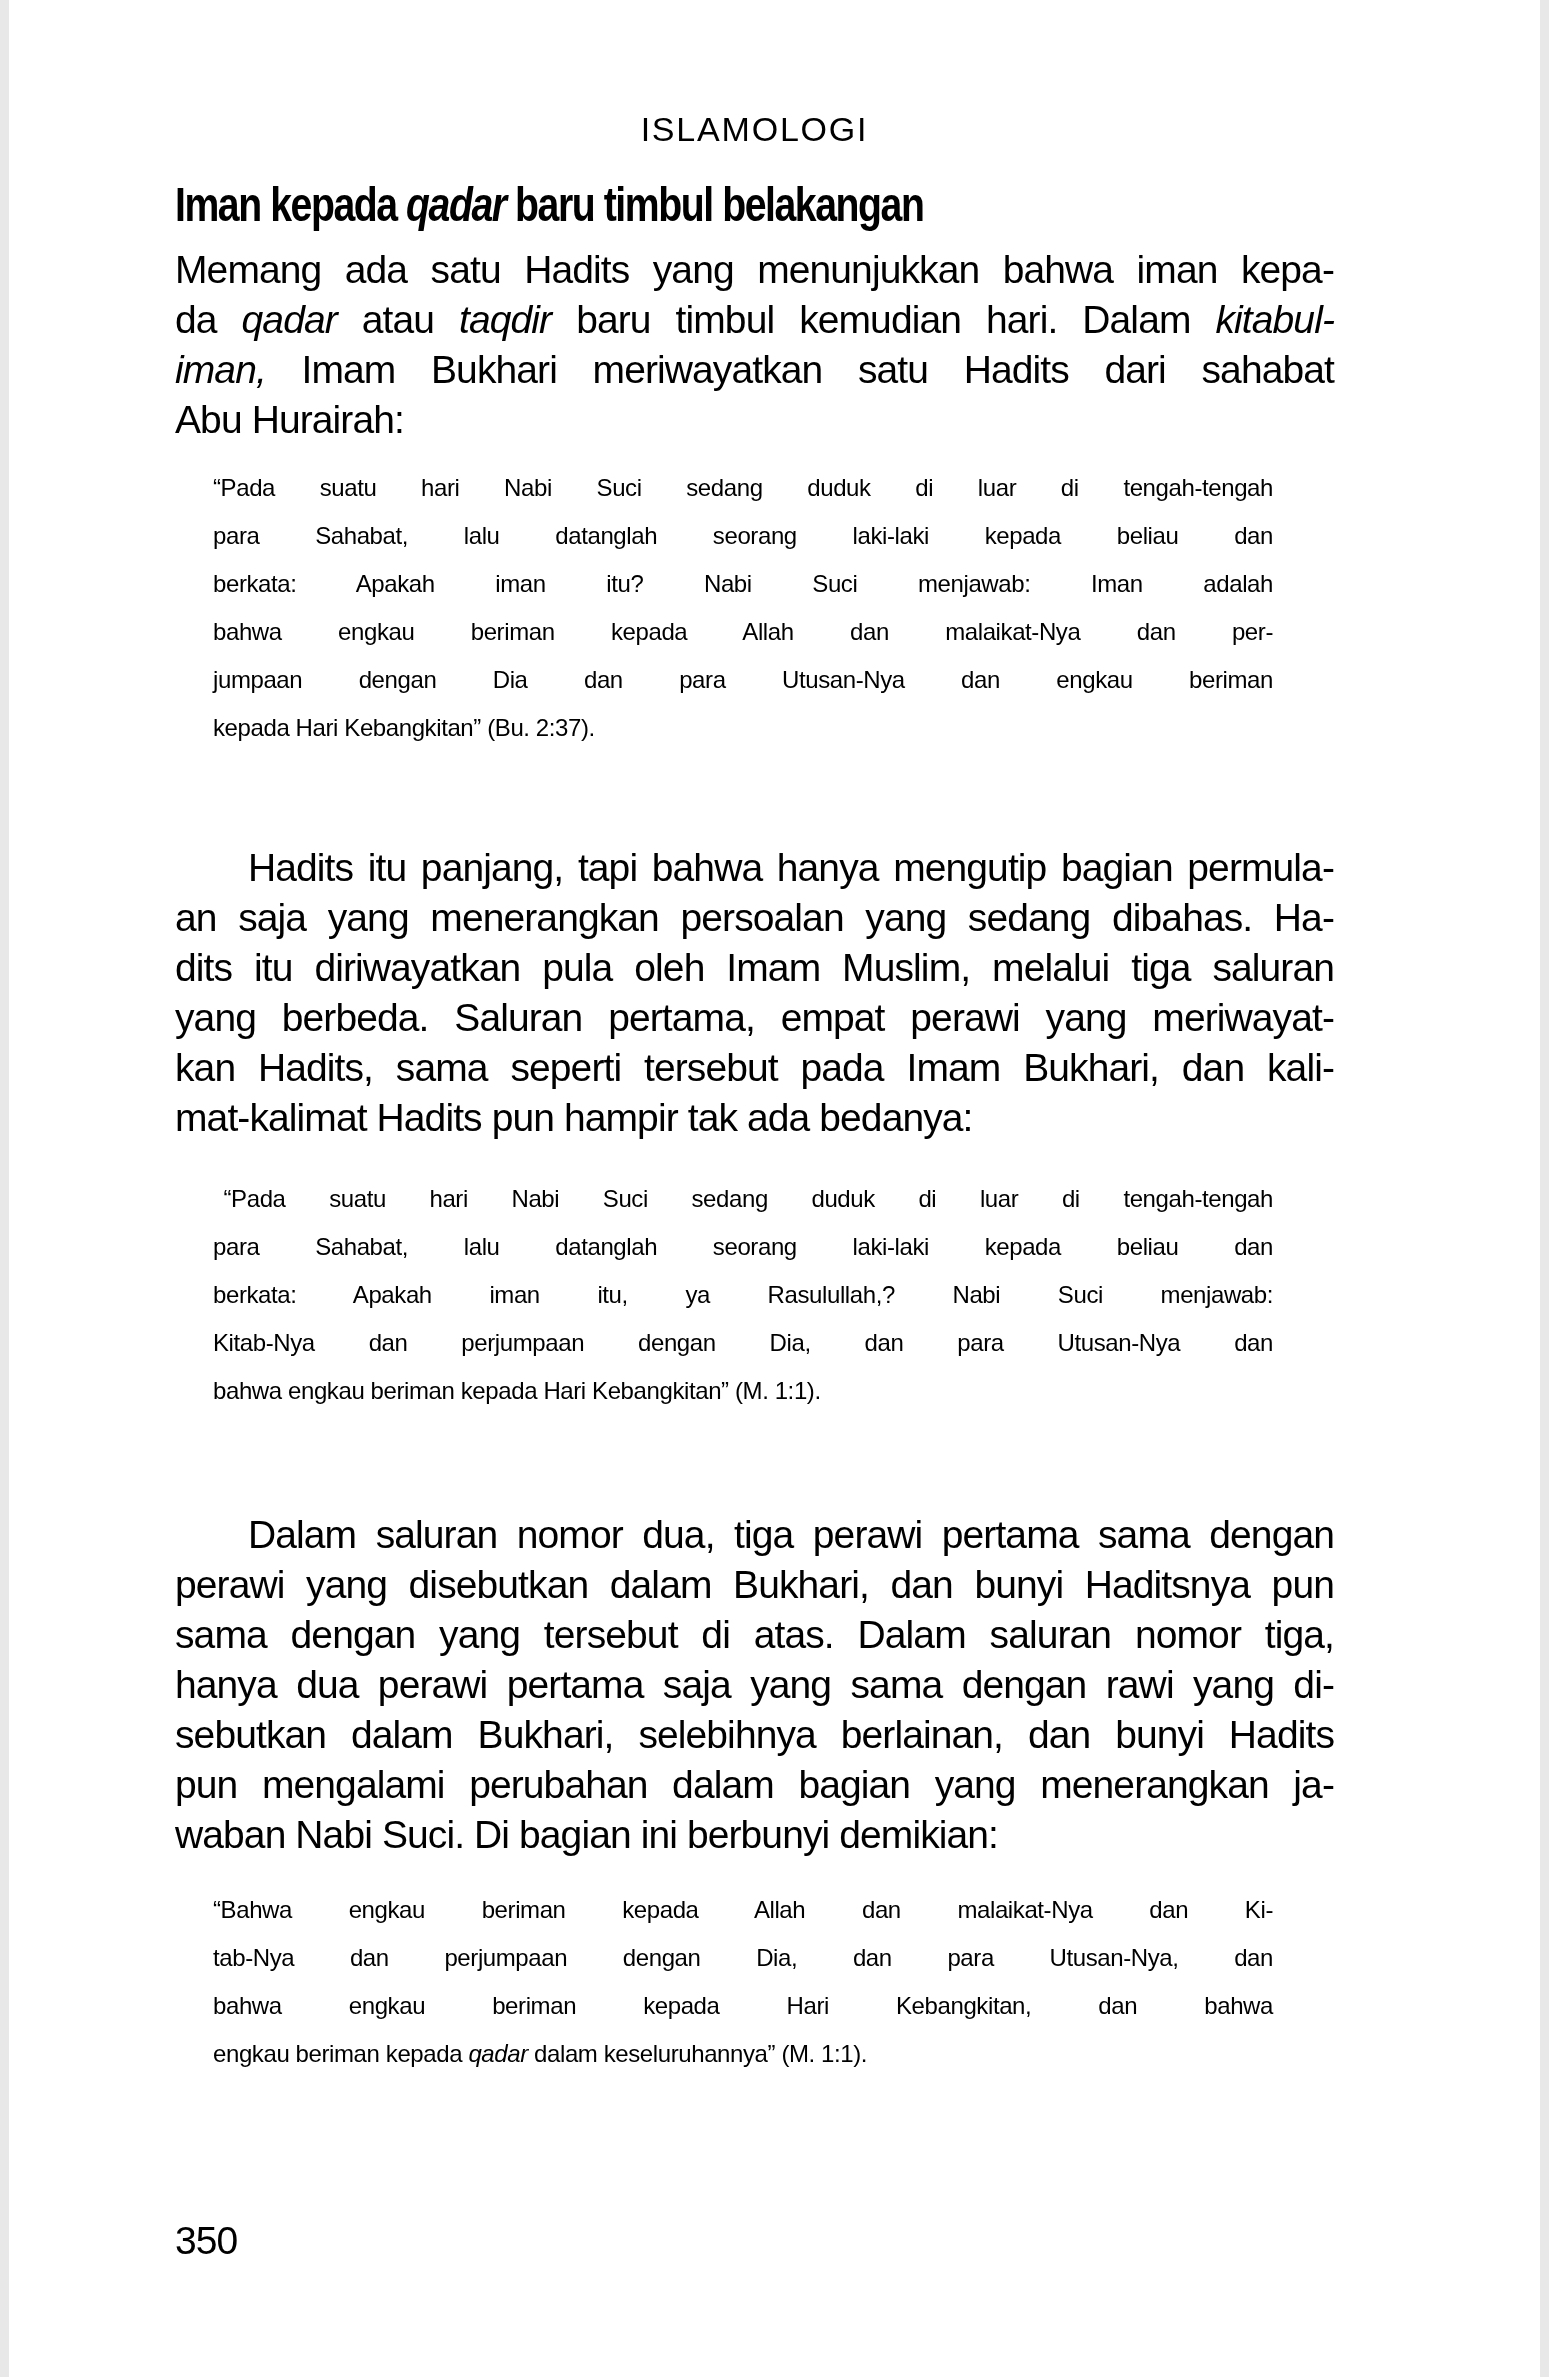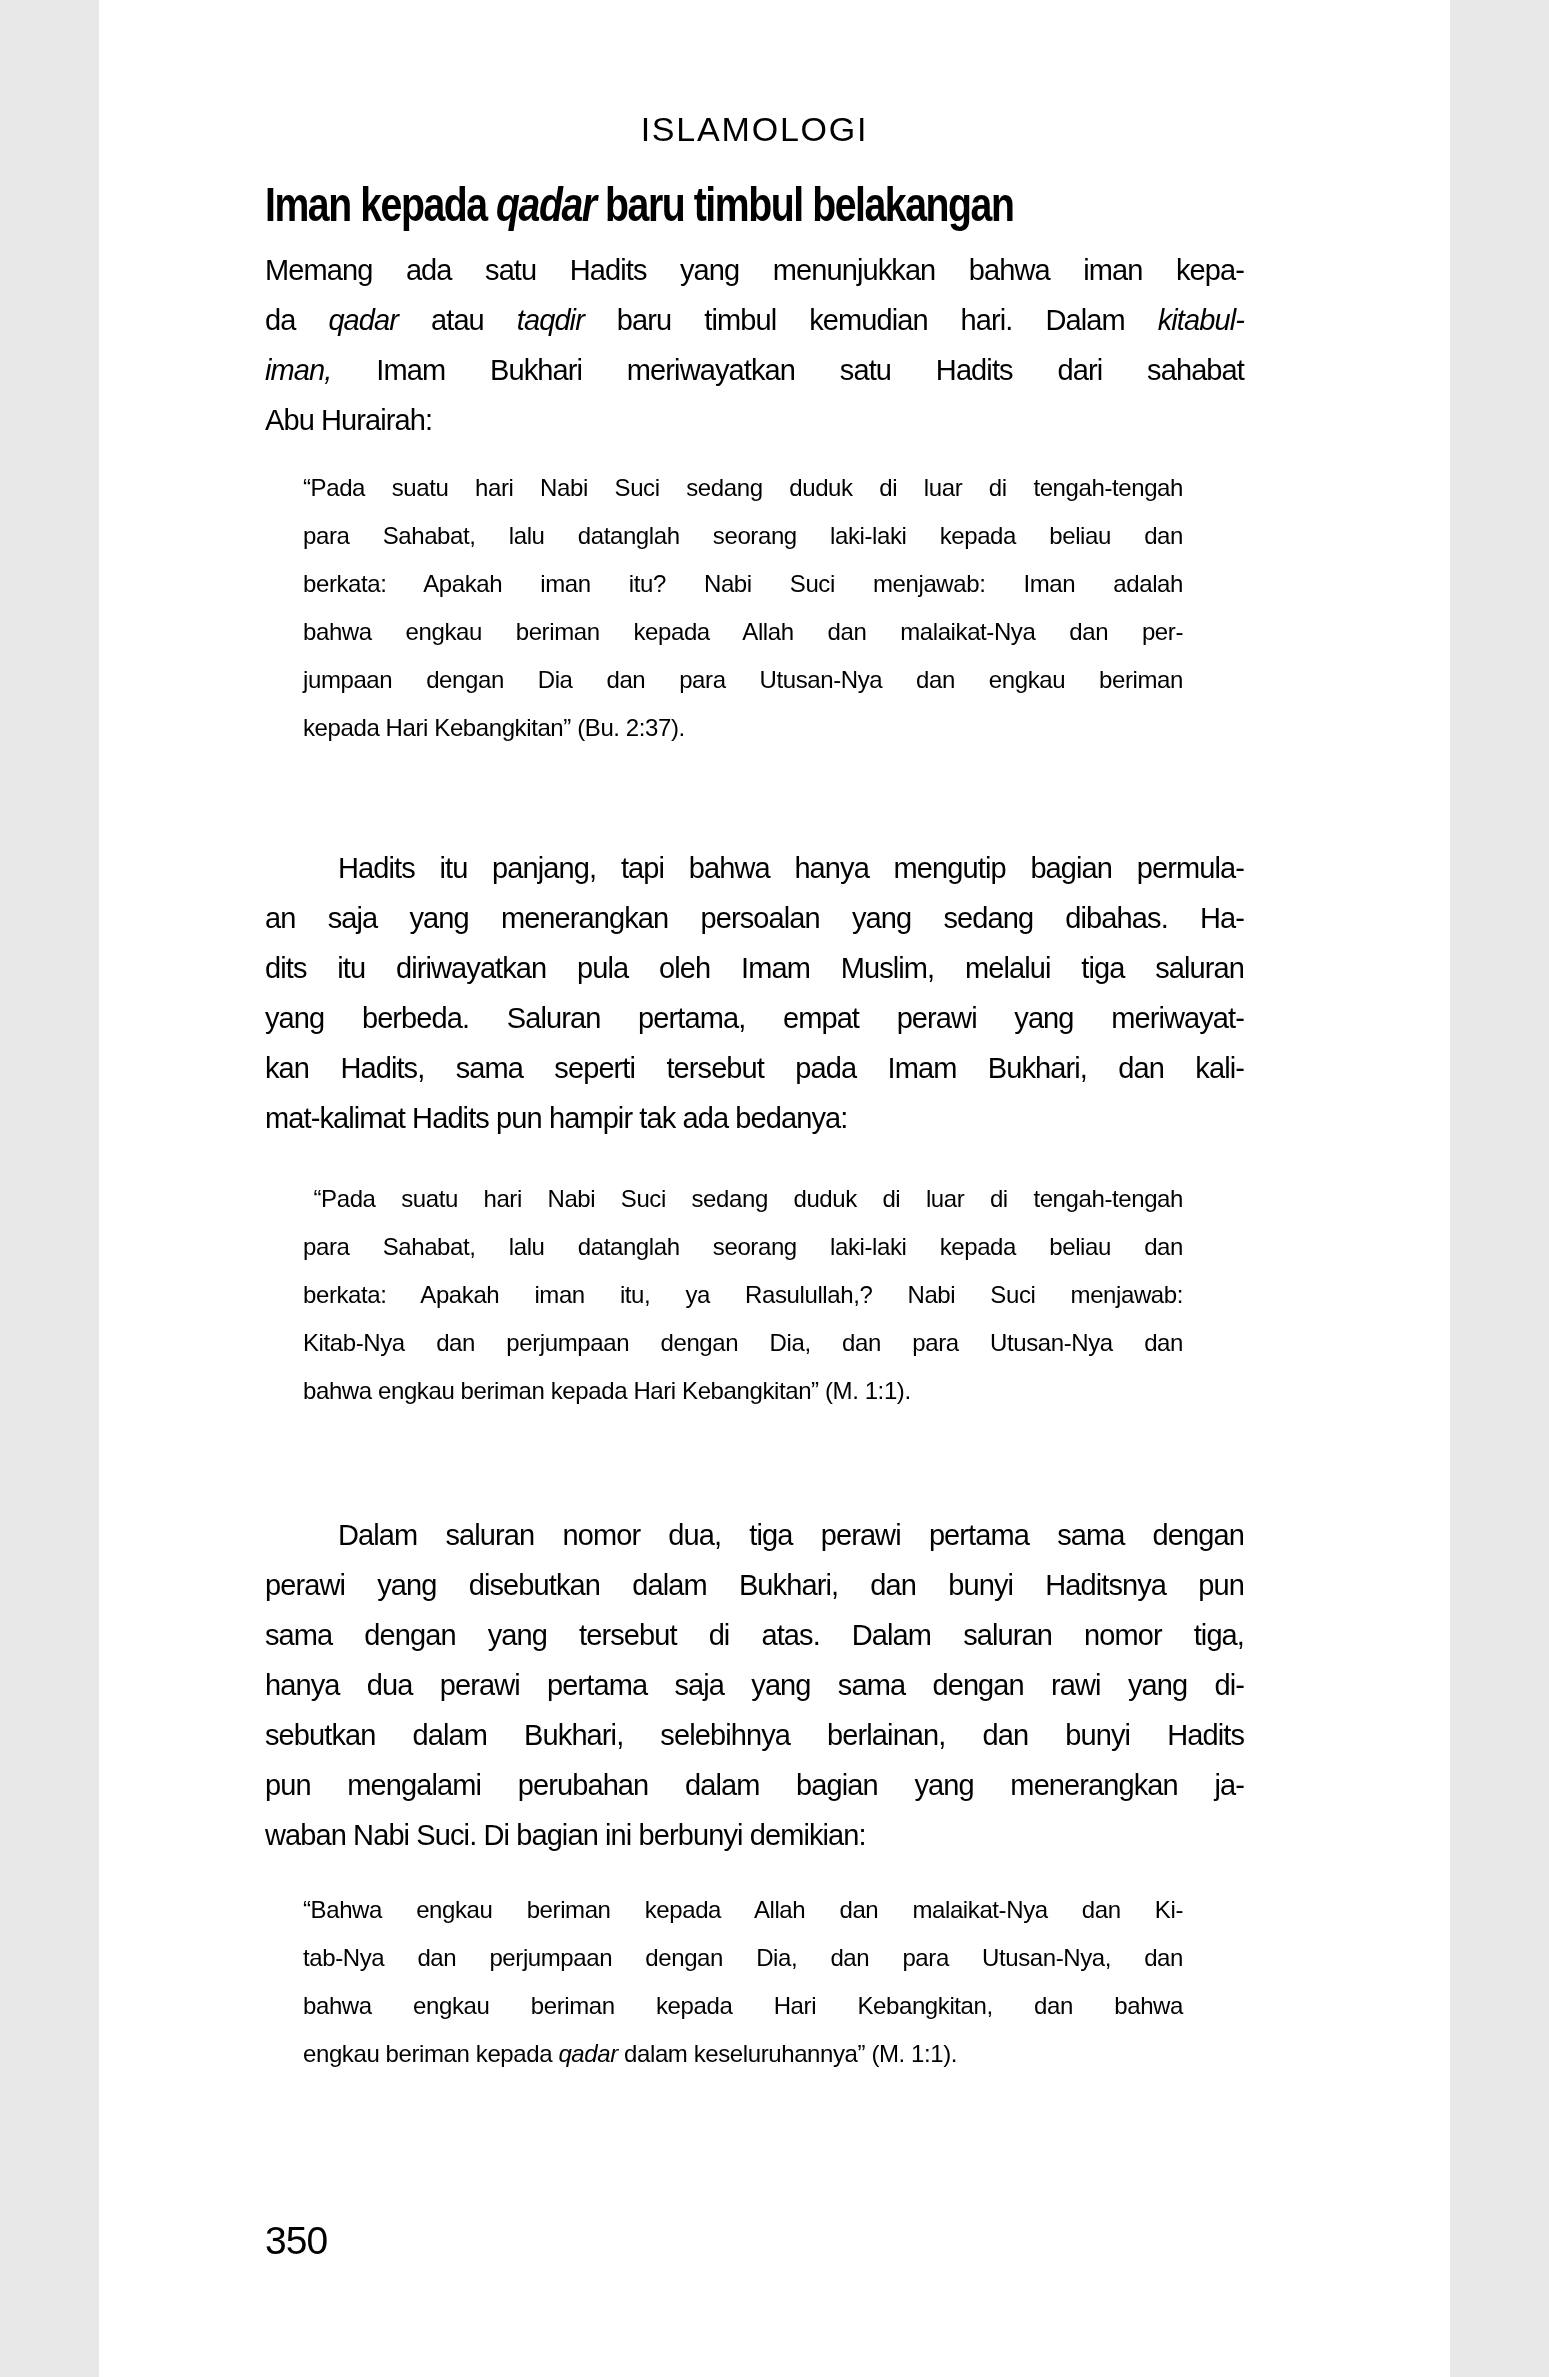--- a/index.html
+++ b/index.html
@@ -2,21 +2,21 @@
 <html style="font-size:14px"><head>
 <meta charset="utf-8">
 <style>
   html, body {
     margin: 0;
     padding: 0;
     background: #e8e8e8;
   }
   .page {
     position: relative;
-    width: 1351px;
+    width: 1531px;
     height: 2377px;
     margin: 0 auto;
     background: #ffffff;
     color: #000000;
     font-family: "Liberation Sans", sans-serif;
     overflow: hidden;
   }
   .content {
     position: absolute;
     left: 166px;
@@ -35,21 +35,21 @@
     font-weight: 700;
     font-size: 49px;
     line-height: 53px;
     letter-spacing: -1.8px;
     white-space: nowrap;
     transform: scaleX(0.80);
     transform-origin: 0 50%;
   }
   .heading em { font-style: italic; }
   .paragraph {
-    font-size: 29px;
+    font-size: 39px;
     line-height: 50px;
     letter-spacing: -0.9px;
   }
   .blockquote {
     font-size: 24px;
     line-height: 48px;
     letter-spacing: -0.4px;
     margin-left: 38px;
     margin-right: 61px;
   }

